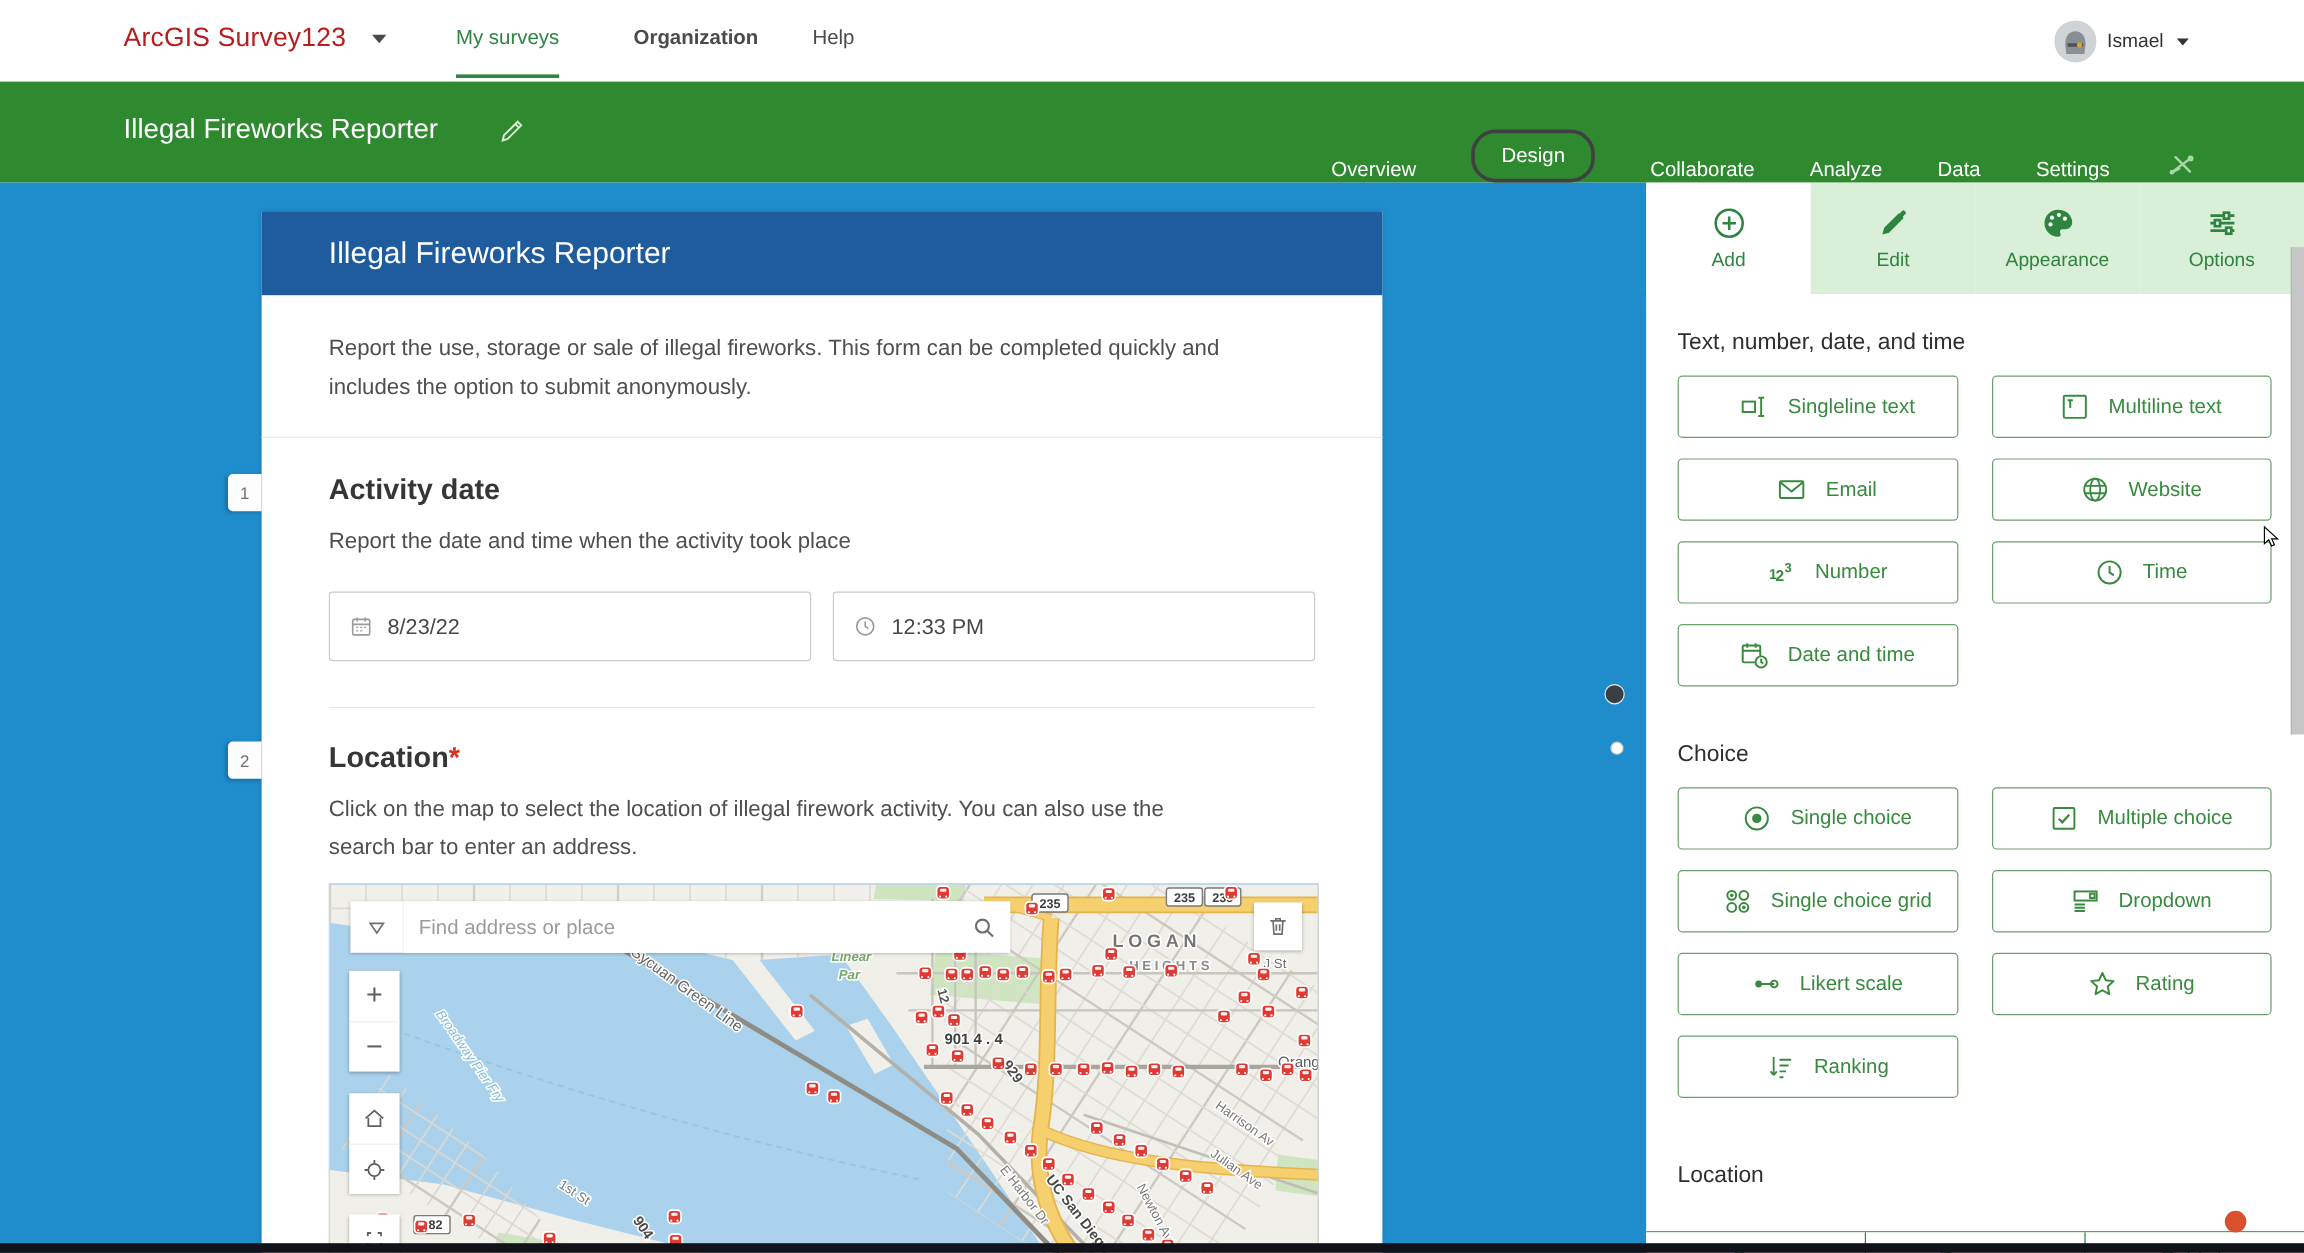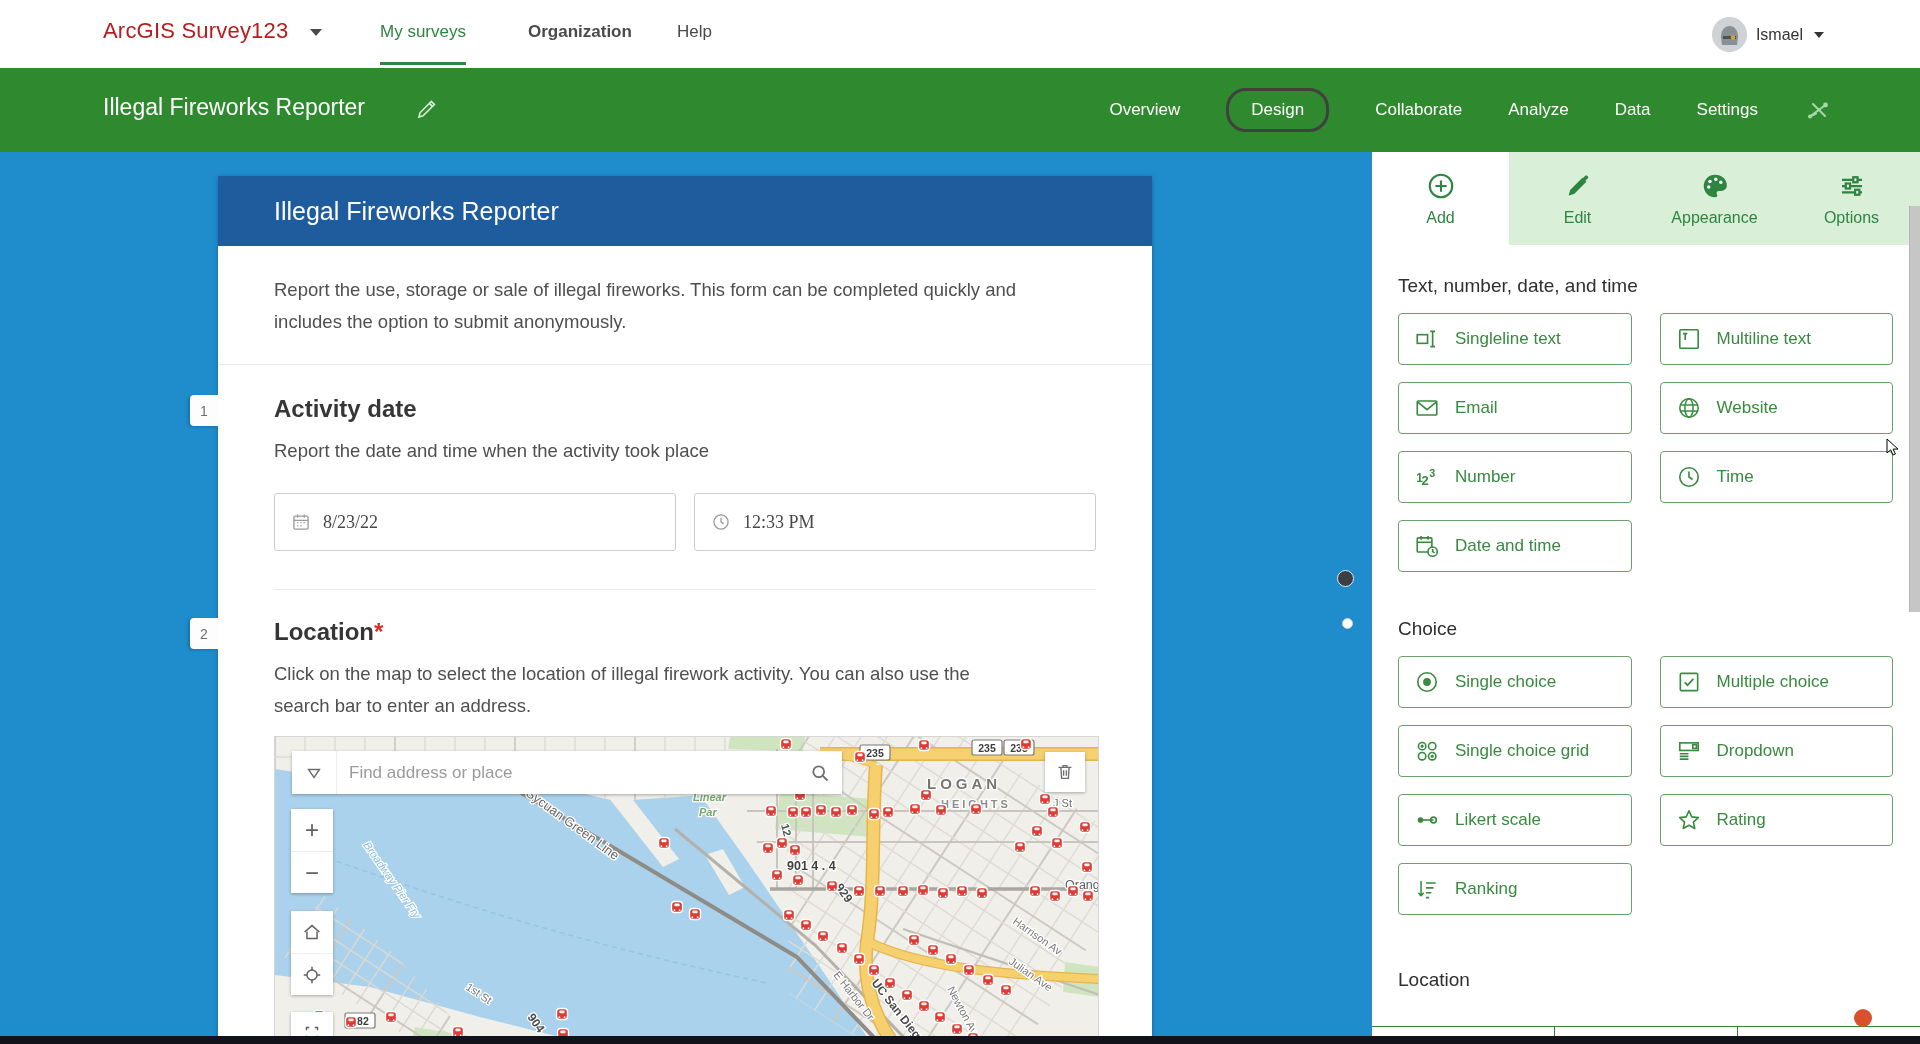--- a/index.html
+++ b/index.html
@@ -16,40 +16,40 @@
   #nav-help { left:677px; }
   .userbox { position:absolute; right:96px; top:17px; display:flex; align-items:center; gap:9px; cursor:pointer; }
   .avatar { width:35px; height:35px; border-radius:50%; overflow:hidden; background:#d7dadd; }
   .username { font-size:16px; color:#333; }
   .ucaret { width:0;height:0;border-left:5px solid transparent;border-right:5px solid transparent;border-top:6px solid #333; margin-left:2px;}
 
   
   #greenbar { position:absolute; top:68px; left:0; width:1920px; height:84px; background:#2f8a2f; z-index:20; }
   #survey-title { position:absolute; left:103px; top:26px; font-size:23px; color:#fff; font-weight:400; }
   #title-pencil { position:absolute; left:414px; top:28px; width:26px; height:26px; cursor:pointer; }
-  .gtabs { position:absolute; right:86px; top:0; height:84px; display:flex; align-items:center; gap:46px; }
+  .gtabs { position:absolute; right:86px; top:0; height:84px; display:flex; align-items:flex-end; gap:46px; }
   .gtab { color:#fff; font-size:17px; cursor:pointer; white-space:nowrap; }
   .gtab.pill { border:3px solid #404040; border-radius:20px; padding:9px 22px; }
   #unlink { width:30px; height:30px; cursor:pointer; }
 
   
   #workspace { position:absolute; top:152px; left:0; width:1372px; height:892px; background:#1f8ccc; }
 
   
   #card { position:absolute; left:218px; top:176px; width:934px; height:1000px; background:#fff; box-shadow:0 1px 4px rgba(0,0,0,.25); }
   #card-header { height:70px; background:#1f5c9e; }
   #card-title { padding-left:56px; line-height:70px; color:#fff; font-size:25px; font-weight:400; }
   #card-desc { padding:28px 120px 26px 56px; font-size:18.5px; line-height:32px; color:#4f4f4f; border-bottom:1px solid #e8e8e8; }
   .question { position:relative; padding:0 56px; }
   .q-badge { position:absolute; left:-28px; width:28px; height:31px; background:#fdfdfd; border-radius:4px 0 0 4px; box-shadow:-2px 1px 3px rgba(0,0,0,.18); color:#6f6f6f; font-size:14px; display:flex; align-items:center; justify-content:center; }
   .q-title { font-size:24px; color:#363636; font-weight:700; }
   .q-req { color:#d83020; font-size:24px; font-weight:700; }
   .q-desc { margin-top:12px; font-size:18.5px; line-height:32px; color:#4f4f4f; max-width:740px; }
   .inputs-row { display:flex; gap:18px; margin-top:26px; }
-  .fake-input { width:403px; height:58px; border:1px solid #cbcbcb; border-radius:3px; background:#fff; display:flex; align-items:center; gap:12px; padding-left:16px; color:#474747; font-size:18px; cursor:text;font-family:Liberation Serif, serif; }
+  .fake-input { width:403px; height:58px; border:1px solid #cbcbcb; border-radius:3px; background:#fff; display:flex; align-items:center; gap:12px; padding-left:16px; color:#474747; font-size:18px; cursor:text; }
   .fake-input svg { flex:0 0 auto; }
   .divider { border-top:1px solid #e8e8e8; margin-top:38px; }
   #q1 { padding-top:30px; } #q1 .q-badge { top:30px; }
   #q2 { padding-top:28px; } #q2 .q-badge { top:28px; }
 
   
   #map { position:relative; margin-top:14px; width:825px; height:310px; overflow:hidden; background:#aad2ec; border:1px solid #d6d6d6; }
   #mapsvg { position:absolute; top:0; left:0; }
   .map-btn { position:absolute; background:#fff; box-shadow:0 1px 3px rgba(0,0,0,.3); display:flex; align-items:center; justify-content:center; cursor:pointer; color:#5f5f5f; }
   #searchbar { position:absolute; left:17px; top:14px; width:550px; height:43px; background:#fff; box-shadow:0 1px 3px rgba(0,0,0,.3); display:flex; align-items:stretch; }
@@ -66,21 +66,21 @@
 
   
   #sidebar { position:absolute; top:152px; right:0; width:548px; height:892px; background:#fff; z-index:10; }
   #side-tabs { display:flex; height:93px; }
   .side-tab { flex:1; display:flex; flex-direction:column; align-items:center; justify-content:center; gap:8px; background:#d9efd7; cursor:pointer; }
   .side-tab.active { background:#fff; }
   .side-tab .lbl { font-size:16px; color:#2e8540; }
   #side-content { padding:30px 27px 0 26px; }
   .sec-title { font-size:19px; color:#2f2f2f; margin-bottom:16px; }
   .fgrid { display:grid; grid-template-columns:1fr 1fr; column-gap:28px; row-gap:17px; }
-  .fbtn { height:52px; border:1px solid #6aa06a; border-radius:4px; background:#fff; display:flex; align-items:center; gap:15px; padding-left:15px; font-size:17px; color:#378a3e; cursor:pointer; }
+  .fbtn { height:52px; border:1px solid #6aa06a; border-radius:4px; background:#fff; display:flex; align-items:center; gap:15px; padding-left:15px; font-size:17px; color:#378a3e; cursor:pointer;justify-content:center; }
   .fbtn svg { flex:0 0 auto; }
   .mt1 { margin-top:46px; } .mt2 { margin-top:54px; }
   #side-footer { position:absolute; top:874px; left:0; width:548px; height:44px; border-top:1px solid #2e8540; display:flex; }
   .foot-btn { flex:1; display:flex; align-items:center; justify-content:center; font-size:17px; color:#2e8540; cursor:pointer; background:#fff; }
   .foot-btn + .foot-btn { border-left:1px solid #2e8540; }
   #publish-dot { position:absolute; top:857px; left:482px; width:18px; height:18px; border-radius:50%; background:#d9502c; z-index:12; }
   #scroll-thumb { position:absolute; top:206px; right:0; width:11px; height:406px; background:#c6c6c6; border-left:1px solid #b5b5b5; z-index:15; cursor:pointer; }
 
   
   #dot-dark { position:absolute; left:1337px; top:570px; width:17px; height:17px; border-radius:50%; background:#3a3f46; border:1px solid #e8e8e8; z-index:9; }

